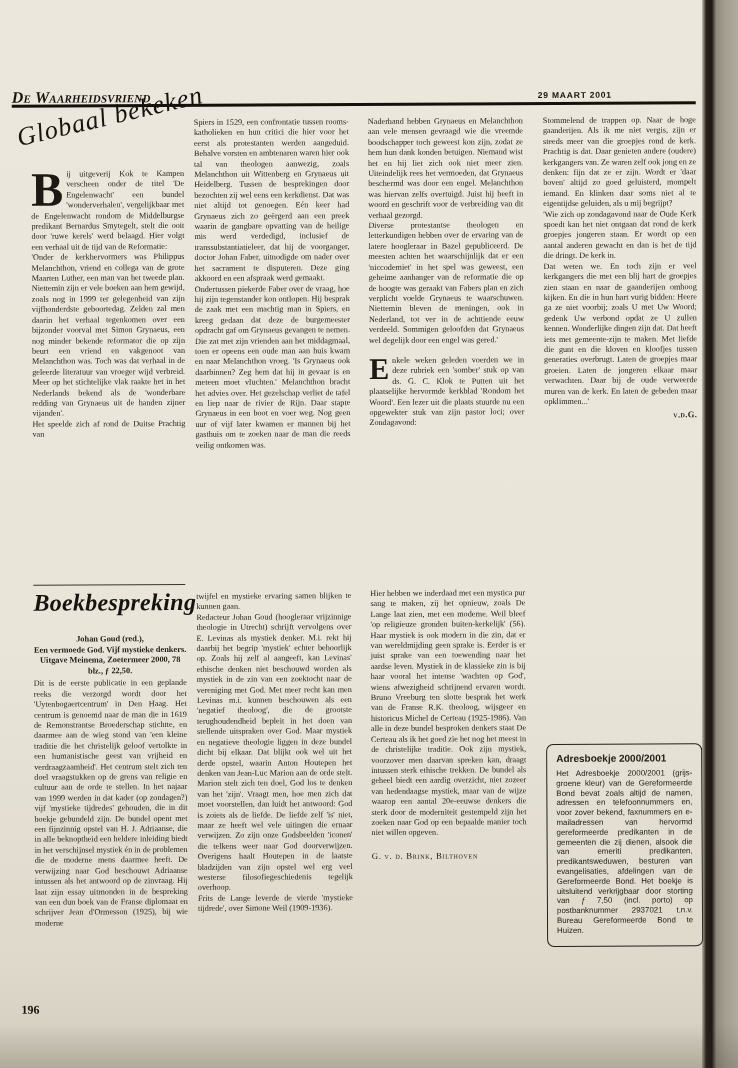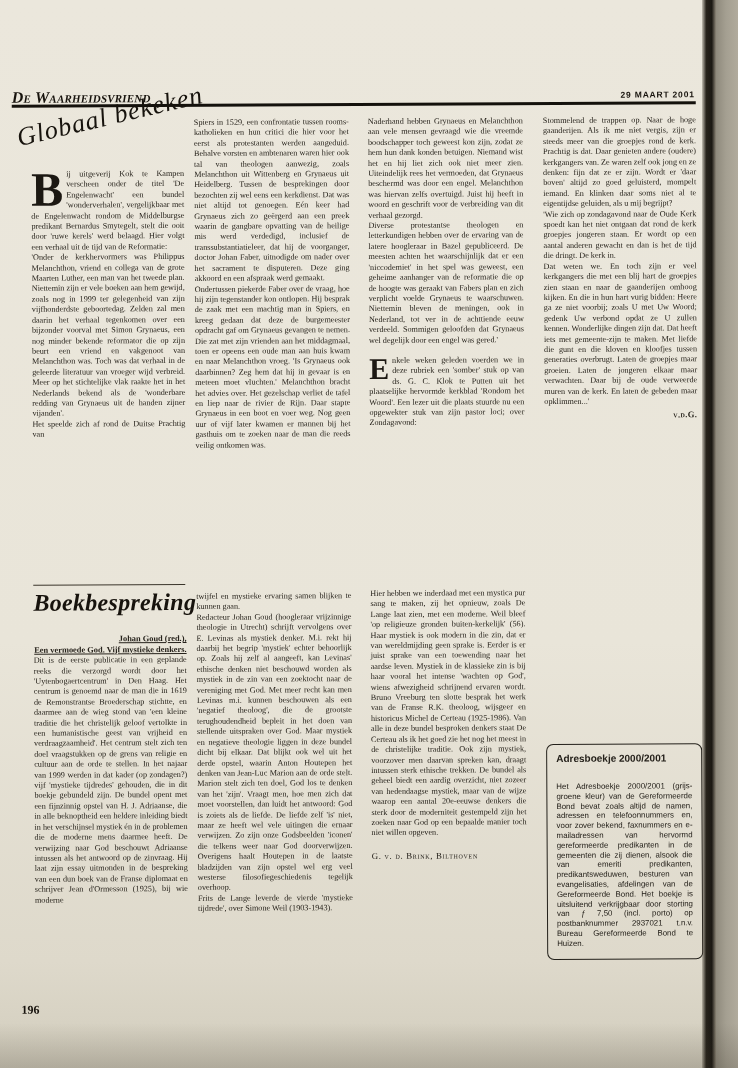--- a/index.html
+++ b/index.html
@@ -11,21 +11,21 @@
     background:linear-gradient(180deg, #ebe7dc 0%, #e9e5d9 60%, #ded9cb 90%, #d2cdbd 100%);
   }
   .content { position:absolute; left:0; top:0; width:738px; height:1068px; transform:rotate(-0.3deg); }
 
   .masthead {
     position:absolute; left:14px; top:87px;
     font-family:Liberation Serif, serif; font-style:italic; font-weight:bold;
     font-variant:small-caps; font-size:16px; color:#17130d; letter-spacing:0.2px;
   }
   .issue-date {
-    position:absolute; left:540px; top:91px; width:157px; text-align:right;
+    position:absolute; left:540px; top:91px; width:157px; text-align:left;
     font-family:"Liberation Sans", sans-serif; font-weight:bold; font-size:8.5px;
     letter-spacing:0.8px; color:#17130d; text-transform:uppercase;
   }
   .header-rule { position:absolute; left:14px; top:103px; width:684px; height:3px; background:#14110c; }
 
   .script-title {
     position:absolute; left:16px; top:122px; white-space:nowrap;
     font-family:"Liberation Serif", serif; font-style:italic; font-size:26px;
     color:#17130d; letter-spacing:1px; transform:rotate(-13deg); transform-origin:left top;
   }
@@ -49,31 +49,31 @@
   .review-title {
     position:absolute; left:33px; top:588px;
     font-family:Liberation Serif, serif; font-style:italic; font-weight:700;
     font-size:24px; color:#17130d; letter-spacing:0.3px;
   }
 
   .c1b { left:33px; top:633px; width:153px; }
   .c2b { left:196px; top:591px; width:155px; }
   .c3b { left:370px; top:589px; width:155px; }
 
-  .book-info { font-weight:bold; font-size:8.4px; line-height:10.6px; text-align:right;text-decoration:underline; }
+  .book-info { font-weight:bold; font-size:8.4px; line-height:10.6px; text-align:center; }
   .binfo-last { margin-bottom:2px !important; }
 
   .sig-smallcaps { font-variant:small-caps; letter-spacing:0.7px; margin-top:12px !important; margin-left:16px; text-align:left; font-size:8.8px; color:#1c1812; }
 
   .adres-box {
     position:absolute; left:545px; top:745px; width:156px;
     border:1.5px solid #23201a; border-radius:7px; padding:8px 9px 10px 9px;
     font-family:"Liberation Sans", sans-serif; color:#24201a;
   }
-  .adres-title { font-weight:bold; font-size:10px; margin-bottom:18px; }
+  .adres-title { font-weight:bold; font-size:10px; margin-bottom:5px; }
   .adres-body { font-size:7.9px; line-height:9.8px; text-align:justify; }
 
   .page-number { position:absolute; left:19px; top:1001px; font-weight:bold; font-size:12px; color:#17130d;text-align:center; }
 
   .scan-band {
     position:absolute; left:702px; top:0; width:14px; height:1068px;
     background:linear-gradient(to right, rgba(80,72,58,0.25), #27231b 30%, #1b1813 70%, rgba(125,118,103,0.85));
   }
   .scan-edge {
     position:absolute; left:716px; top:0; width:22px; height:1068px;
@@ -119,27 +119,28 @@
       <p>Dat weten we. En toch zijn er veel kerkgangers die met een blij hart de groepjes zien staan en naar de gaanderijen omhoog kijken. En die in hun hart vurig bidden: Heere ga ze niet voorbij; zoals U met Uw Woord; gedenk Uw verbond opdat ze U zullen kennen. Wonderlijke dingen zijn dat. Dat heeft iets met gemeente-zijn te maken. Met liefde die gunt en die kloven en kloofjes tussen generaties overbrugt. Laten de groepjes maar groeien. Laten de jongeren elkaar maar verwachten. Daar bij de oude verweerde muren van de kerk. En laten de gebeden maar opklimmen...'</p>
       <p class="sig-right">v.d.G.</p>
     </div>
 
     <div class="divider"></div>
     <h2 class="review-title">Boekbespreking</h2>
 
     <div class="col c1b">
       <p class="book-info">Johan Goud (red.),</p>
       <p class="book-info">Een vermoede God. Vijf mystieke denkers.</p>
+      <p class="book-info binfo-last">Uitgave Meinema, Zoetermeer 2000, 78 blz., ƒ 22,50.</p>
       <p>Dit is de eerste publicatie in een geplande reeks die verzorgd wordt door het 'Uytenbogaertcentrum' in Den Haag. Het centrum is genoemd naar de man die in 1619 de Remonstrantse Broederschap stichtte, en daarmee aan de wieg stond van 'een kleine traditie die het christelijk geloof vertolkte in een humanistische geest van vrijheid en verdraagzaamheid'. Het centrum stelt zich ten doel vraagstukken op de grens van religie en cultuur aan de orde te stellen. In het najaar van 1999 werden in dat kader (op zondagen?) vijf 'mystieke tijdredes' gehouden, die in dit boekje gebundeld zijn. De bundel opent met een fijnzinnig opstel van H. J. Adriaanse, die in alle beknoptheid een heldere inleiding biedt in het verschijnsel mystiek én in de problemen die de moderne mens daarmee heeft. De verwijzing naar God beschouwt Adriaanse intussen als het antwoord op de zinvraag. Hij laat zijn essay uitmonden in de bespreking van een dun boek van de Franse diplomaat en schrijver Jean d'Ormesson (1925), bij wie moderne</p>
     </div>
 
     <div class="col c2b">
       <p>twijfel en mystieke ervaring samen blijken te kunnen gaan.</p>
       <p>Redacteur Johan Goud (hoogleraar vrijzinnige theologie in Utrecht) schrijft vervolgens over E. Levinas als mystiek denker. M.i. rekt hij daarbij het begrip 'mystiek' echter behoorlijk op. Zoals hij zelf al aangeeft, kan Levinas' ethische denken niet beschouwd worden als mystiek in de zin van een zoektocht naar de vereniging met God. Met meer recht kan men Levinas m.i. kunnen beschouwen als een 'negatief theoloog', die de grootste terughoudendheid bepleit in het doen van stellende uitspraken over God. Maar mystiek en negatieve theologie liggen in deze bundel dicht bij elkaar. Dat blijkt ook wel uit het derde opstel, waarin Anton Houtepen het denken van Jean-Luc Marion aan de orde stelt. Marion stelt zich ten doel, God los te denken van het 'zijn'. Vraagt men, hoe men zich dat moet voorstellen, dan luidt het antwoord: God is zoiets als de liefde. De liefde zelf 'is' niet, maar ze heeft wel vele uitingen die ernaar verwijzen. Zo zijn onze Godsbeelden 'iconen' die telkens weer naar God doorverwijzen. Overigens haalt Houtepen in de laatste bladzijden van zijn opstel wel erg veel westerse filosofiegeschiedenis tegelijk overhoop.</p>
-      <p>Frits de Lange leverde de vierde 'mystieke tijdrede', over Simone Weil (1903-1943).</p>
+      <p>Frits de Lange leverde de vierde 'mystieke tijdrede', over Simone Weil (1909-1936).</p>
     </div>
 
     <div class="col c3b">
       <p>Hier hebben we inderdaad met een mystica pur sang te maken, zij het opnieuw, zoals De Lange laat zien, met een moderne. Weil bleef 'op religieuze gronden buiten-kerkelijk' (56). Haar mystiek is ook modern in die zin, dat er van wereldmijding geen sprake is. Eerder is er juist sprake van een toewending naar het aardse leven. Mystiek in de klassieke zin is bij haar vooral het intense 'wachten op God', wiens afwezigheid schrijnend ervaren wordt. Bruno Vreeburg ten slotte besprak het werk van de Franse R.K. theoloog, wijsgeer en historicus Michel de Certeau (1925-1986). Van alle in deze bundel besproken denkers staat De Certeau als ik het goed zie het nog het meest in de christelijke traditie. Ook zijn mystiek, voorzover men daarvan spreken kan, draagt intussen sterk ethische trekken. De bundel als geheel biedt een aardig overzicht, niet zozeer van hedendaagse mystiek, maar van de wijze waarop een aantal 20e-eeuwse denkers die sterk door de moderniteit gestempeld zijn het zoeken naar God op een bepaalde manier toch niet willen opgeven.</p>
       <p class="sig-smallcaps">G. v. d. Brink, Bilthoven</p>
     </div>
 
     <div class="adres-box">
       <div class="adres-title">Adresboekje 2000/2001</div>
       <div class="adres-body">Het Adresboekje 2000/2001 (grijs-groene kleur) van de Gereformeerde Bond bevat zoals altijd de namen, adressen en telefoonnummers en, voor zover bekend, faxnummers en e-mailadressen van hervormd gereformeerde predikanten in de gemeenten die zij dienen, alsook die van emeriti predikanten, predikantsweduwen, besturen van evangelisaties, afdelingen van de Gereformeerde Bond. Het boekje is uitsluitend verkrijgbaar door storting van ƒ 7,50 (incl. porto) op postbanknummer 2937021 t.n.v. Bureau Gereformeerde Bond te Huizen.</div>

